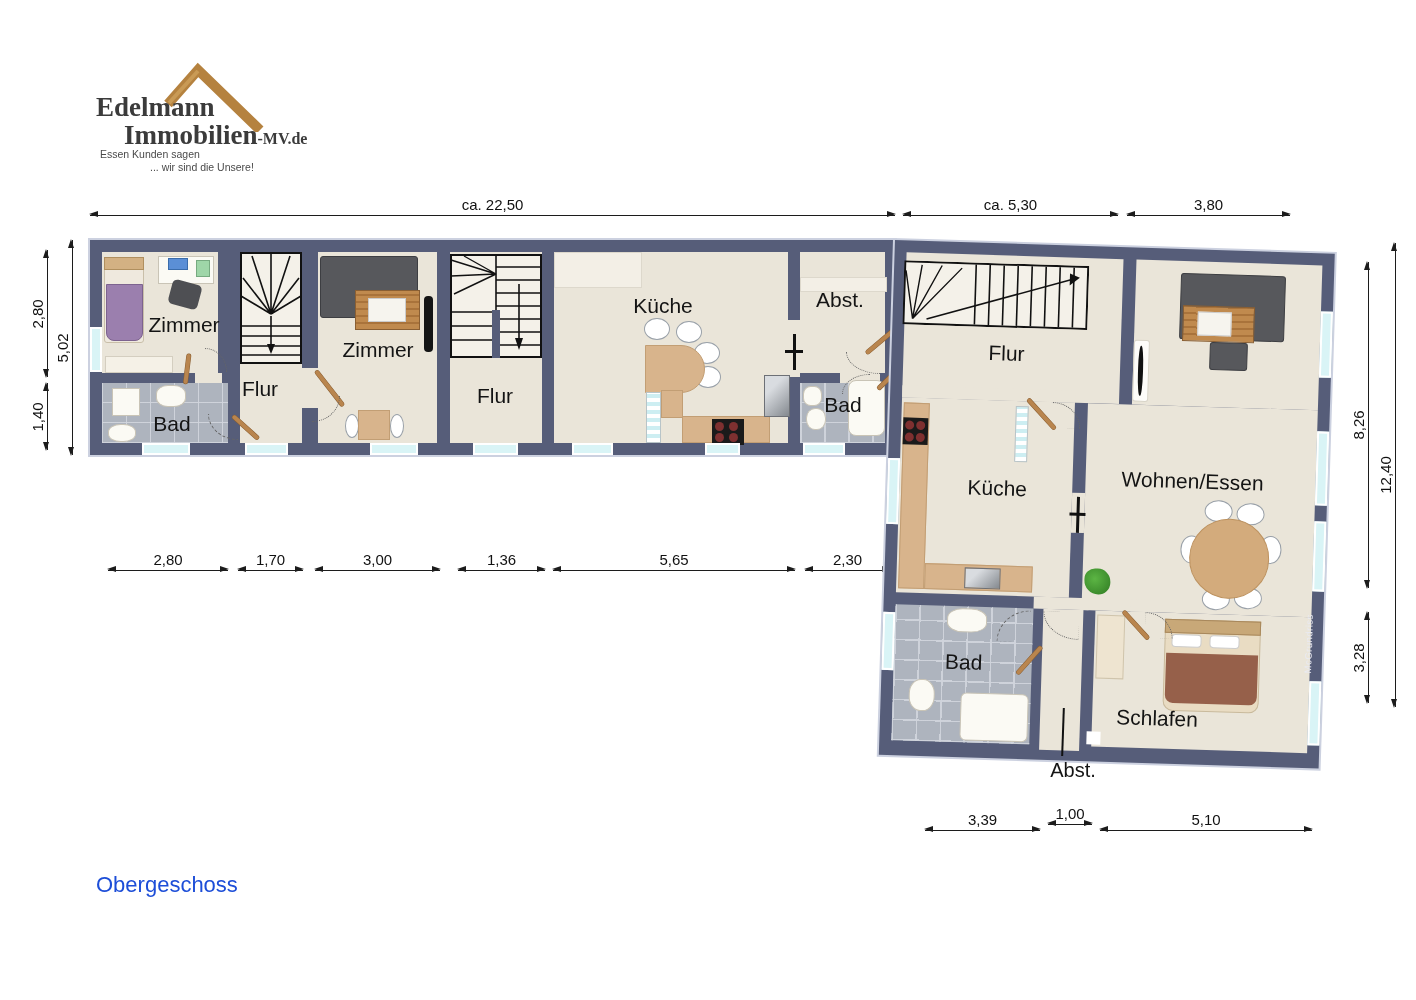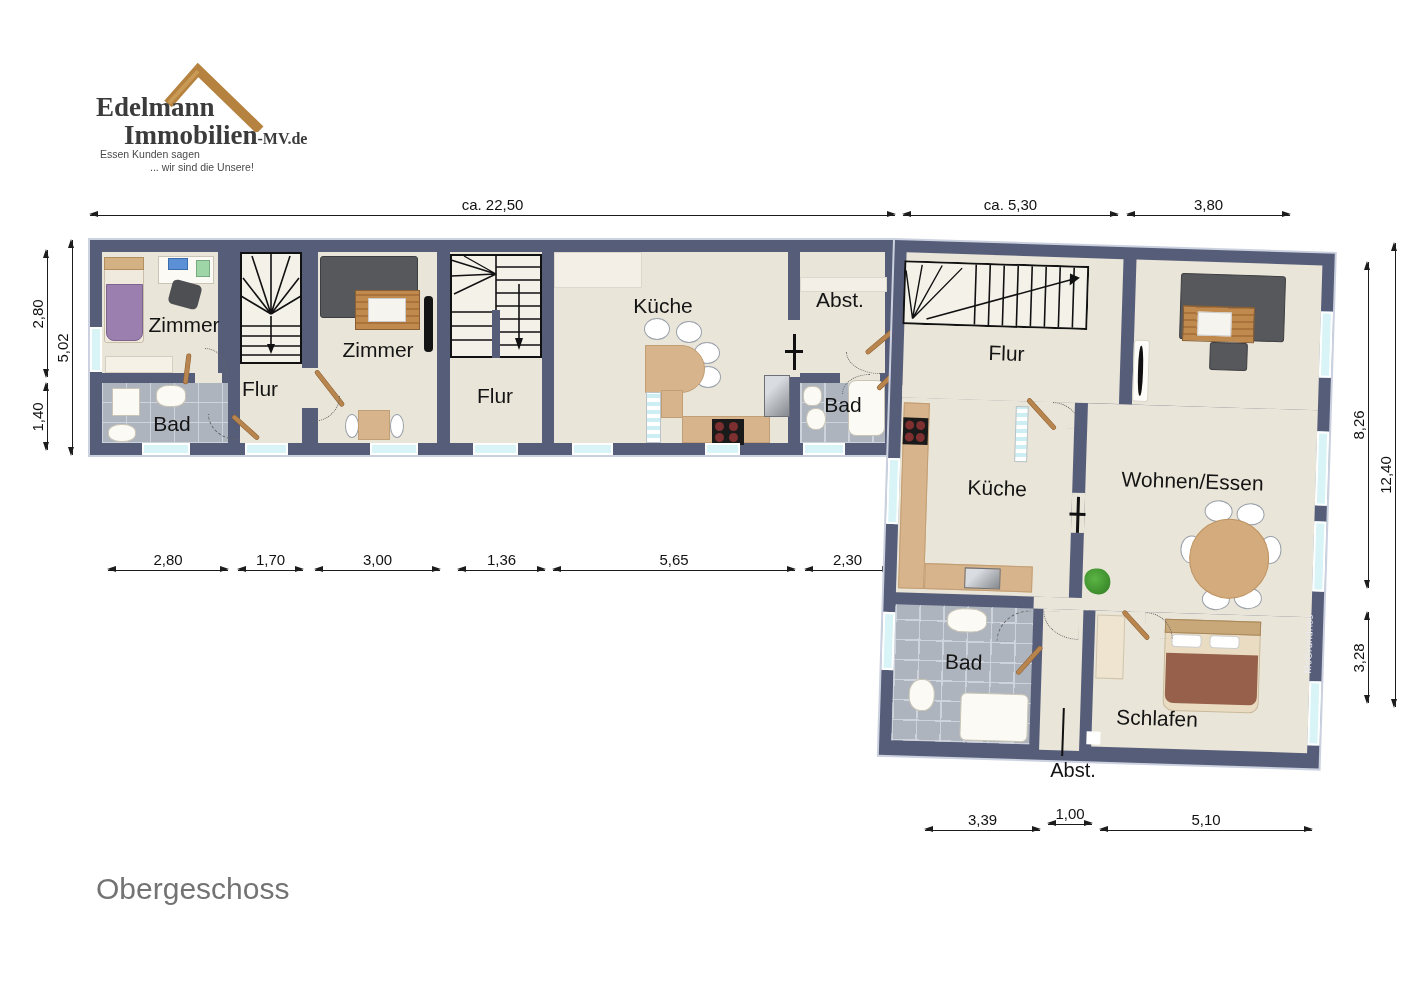--- a/index.html
+++ b/index.html
@@ -40,21 +40,21 @@
   .burner{position:absolute;width:9px;height:9px;border-radius:50%;background:#7e3030;border:1px solid #55} 
   .sinkm{background:linear-gradient(135deg,#d9dce0 30%,#84898f);border:1px solid #6d7076}
   .radiator{background:repeating-linear-gradient(0deg,#fff 0 4px,#cdeef2 4px 8px);border:1px solid #b8c4c8}
   .chair{position:absolute;background:#fff;border:1.5px solid #99a0a8;border-radius:50%}
   .crossv{position:absolute;width:2.5px;background:#111}
   .crossh{position:absolute;height:2.5px;background:#111}
   
   .logo-name{position:absolute;font-family:"Liberation Serif",serif;font-weight:bold;color:#3b3b3b;font-size:27px;line-height:1}
   .logo-suffix{font-size:16px}
   .logo-tag{position:absolute;font-size:10.5px;color:#4a4a4a}
-  .title{position:absolute;font-size:30px;color:#737373}
+  .title{position:absolute;font-size:22px;color:#1d4ed8}
   .wm{position:absolute;color:#e9eaf1;font-size:9.5px;letter-spacing:.5px;white-space:nowrap;transform:rotate(-90deg)}
   .lens{position:absolute;background:#111;border-radius:45%}
 </style>
 </head>
 <body>
 
 <div class="canvas">
 
   <div class="abs" style="left:92px;top:60px;width:240px;height:118px">
     <svg class="abs" style="left:68px;top:0px" width="112" height="72" viewBox="0 0 112 72">

